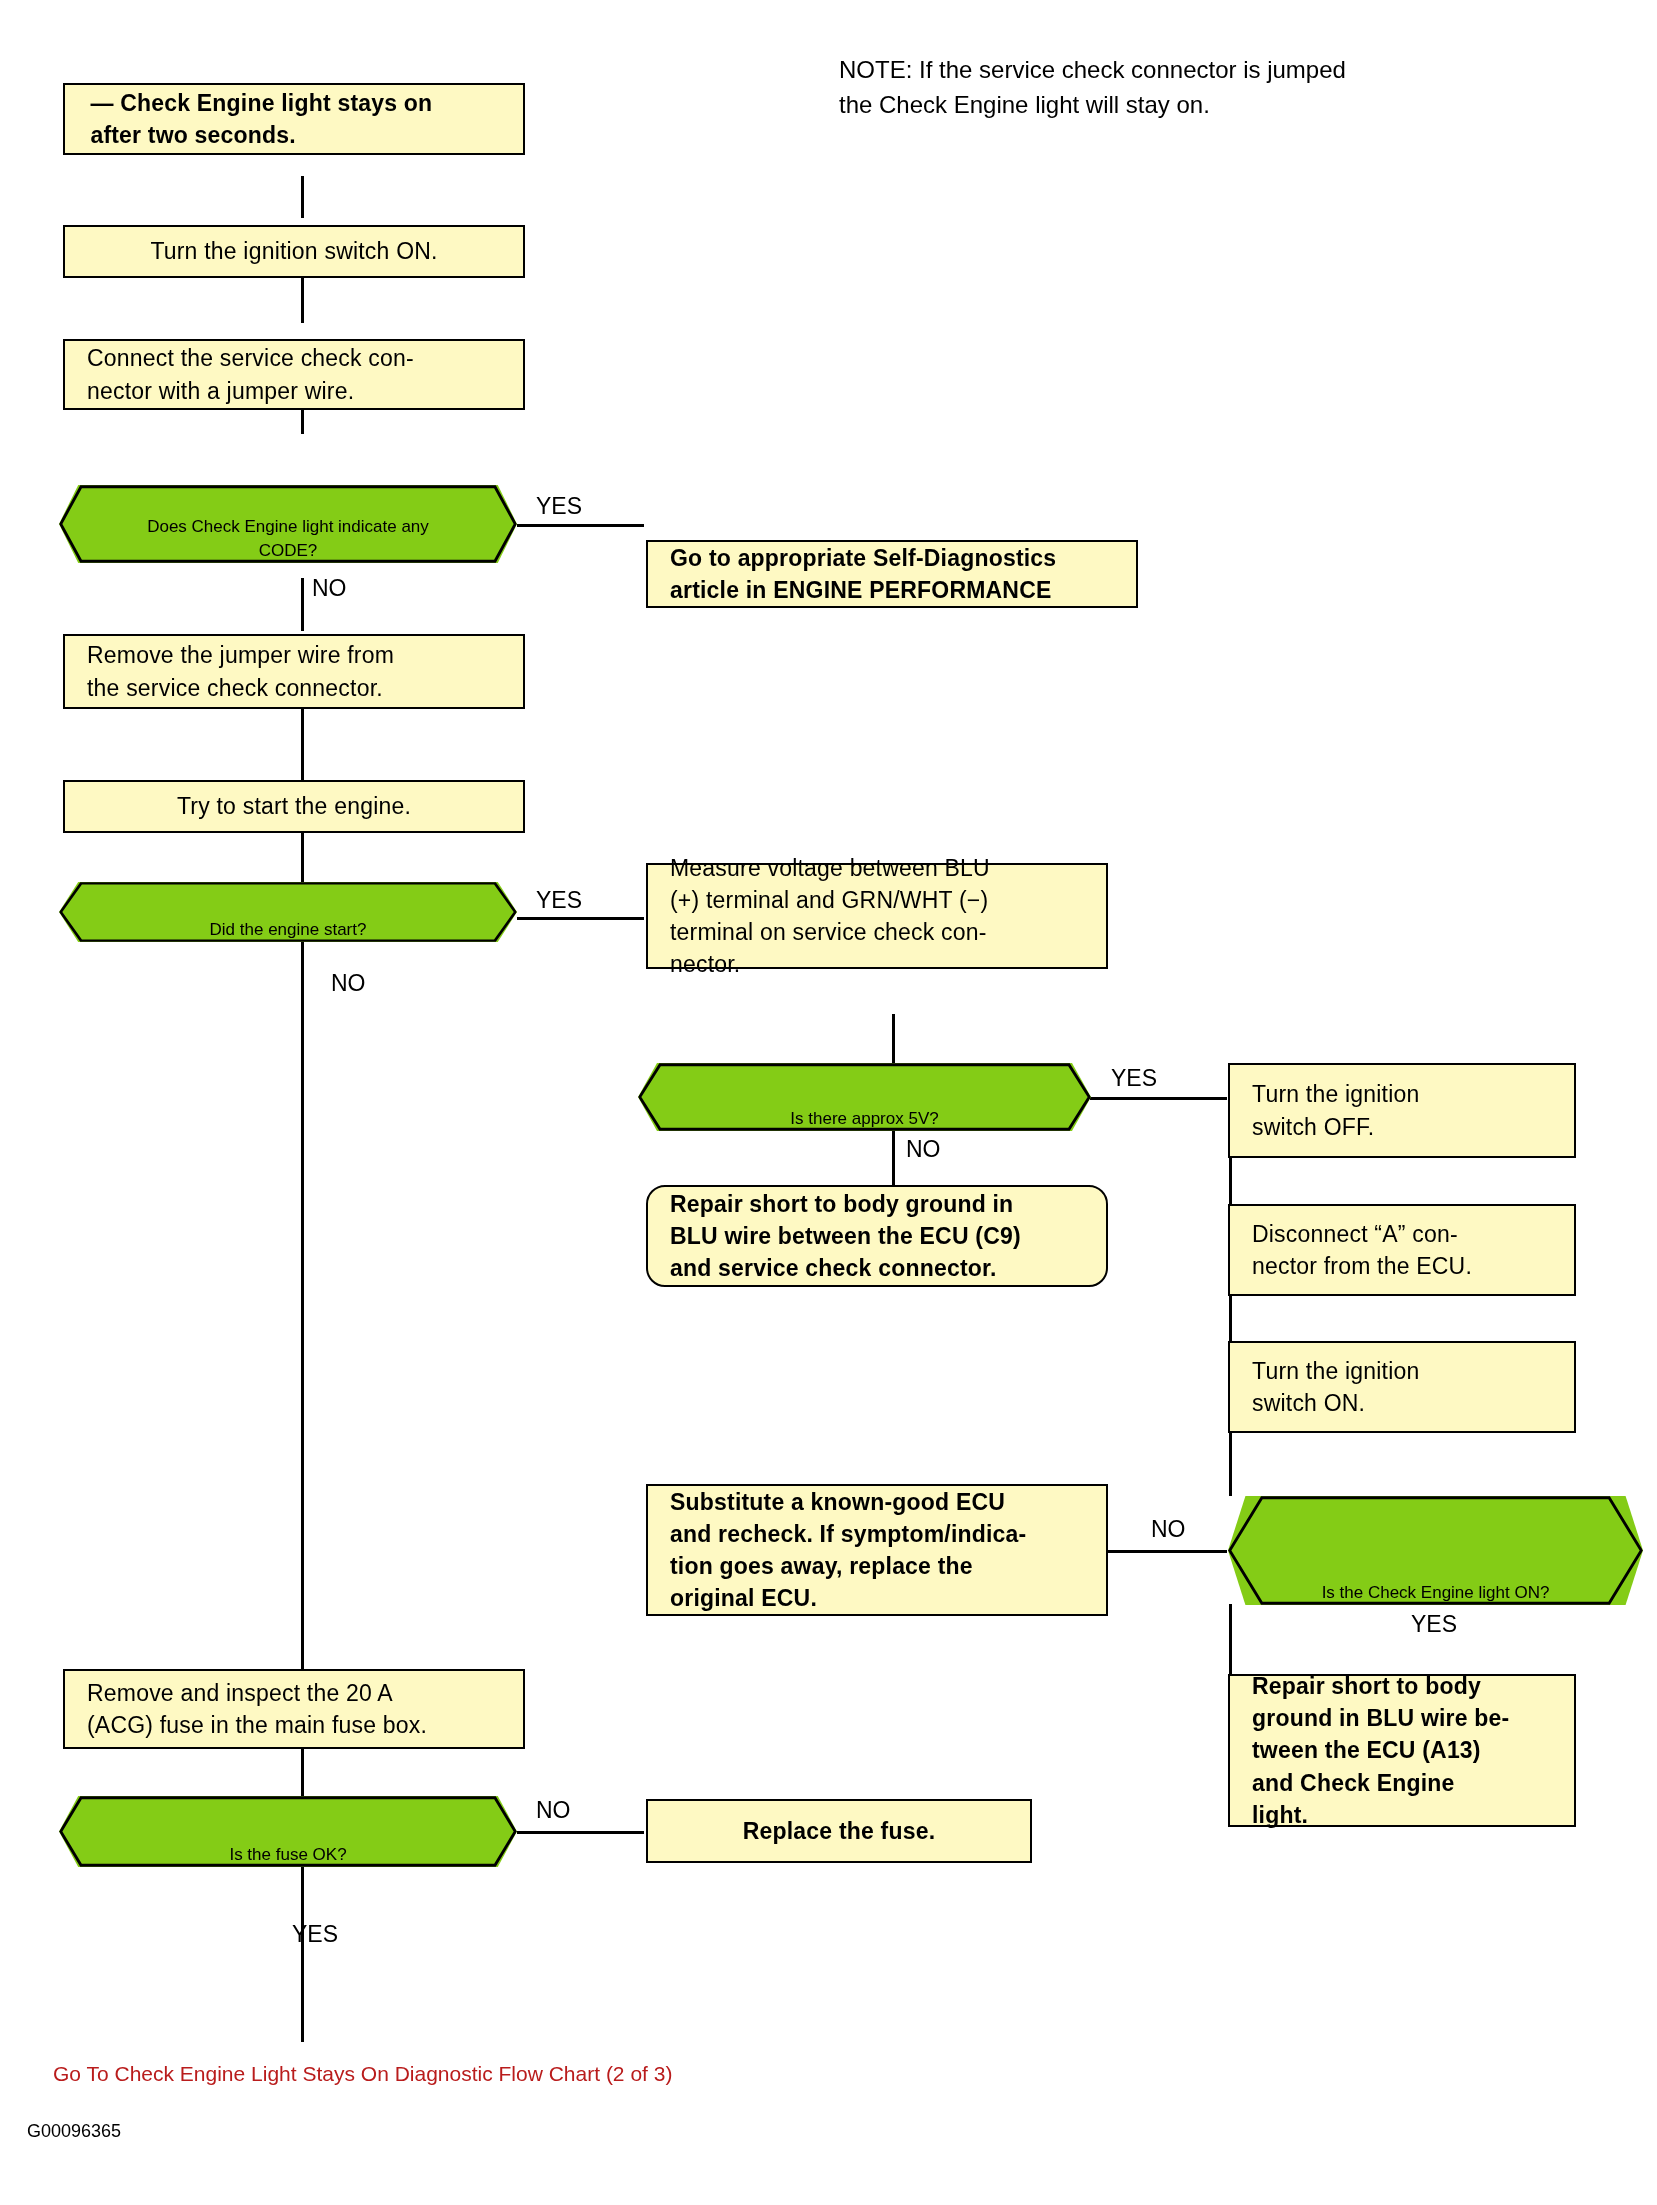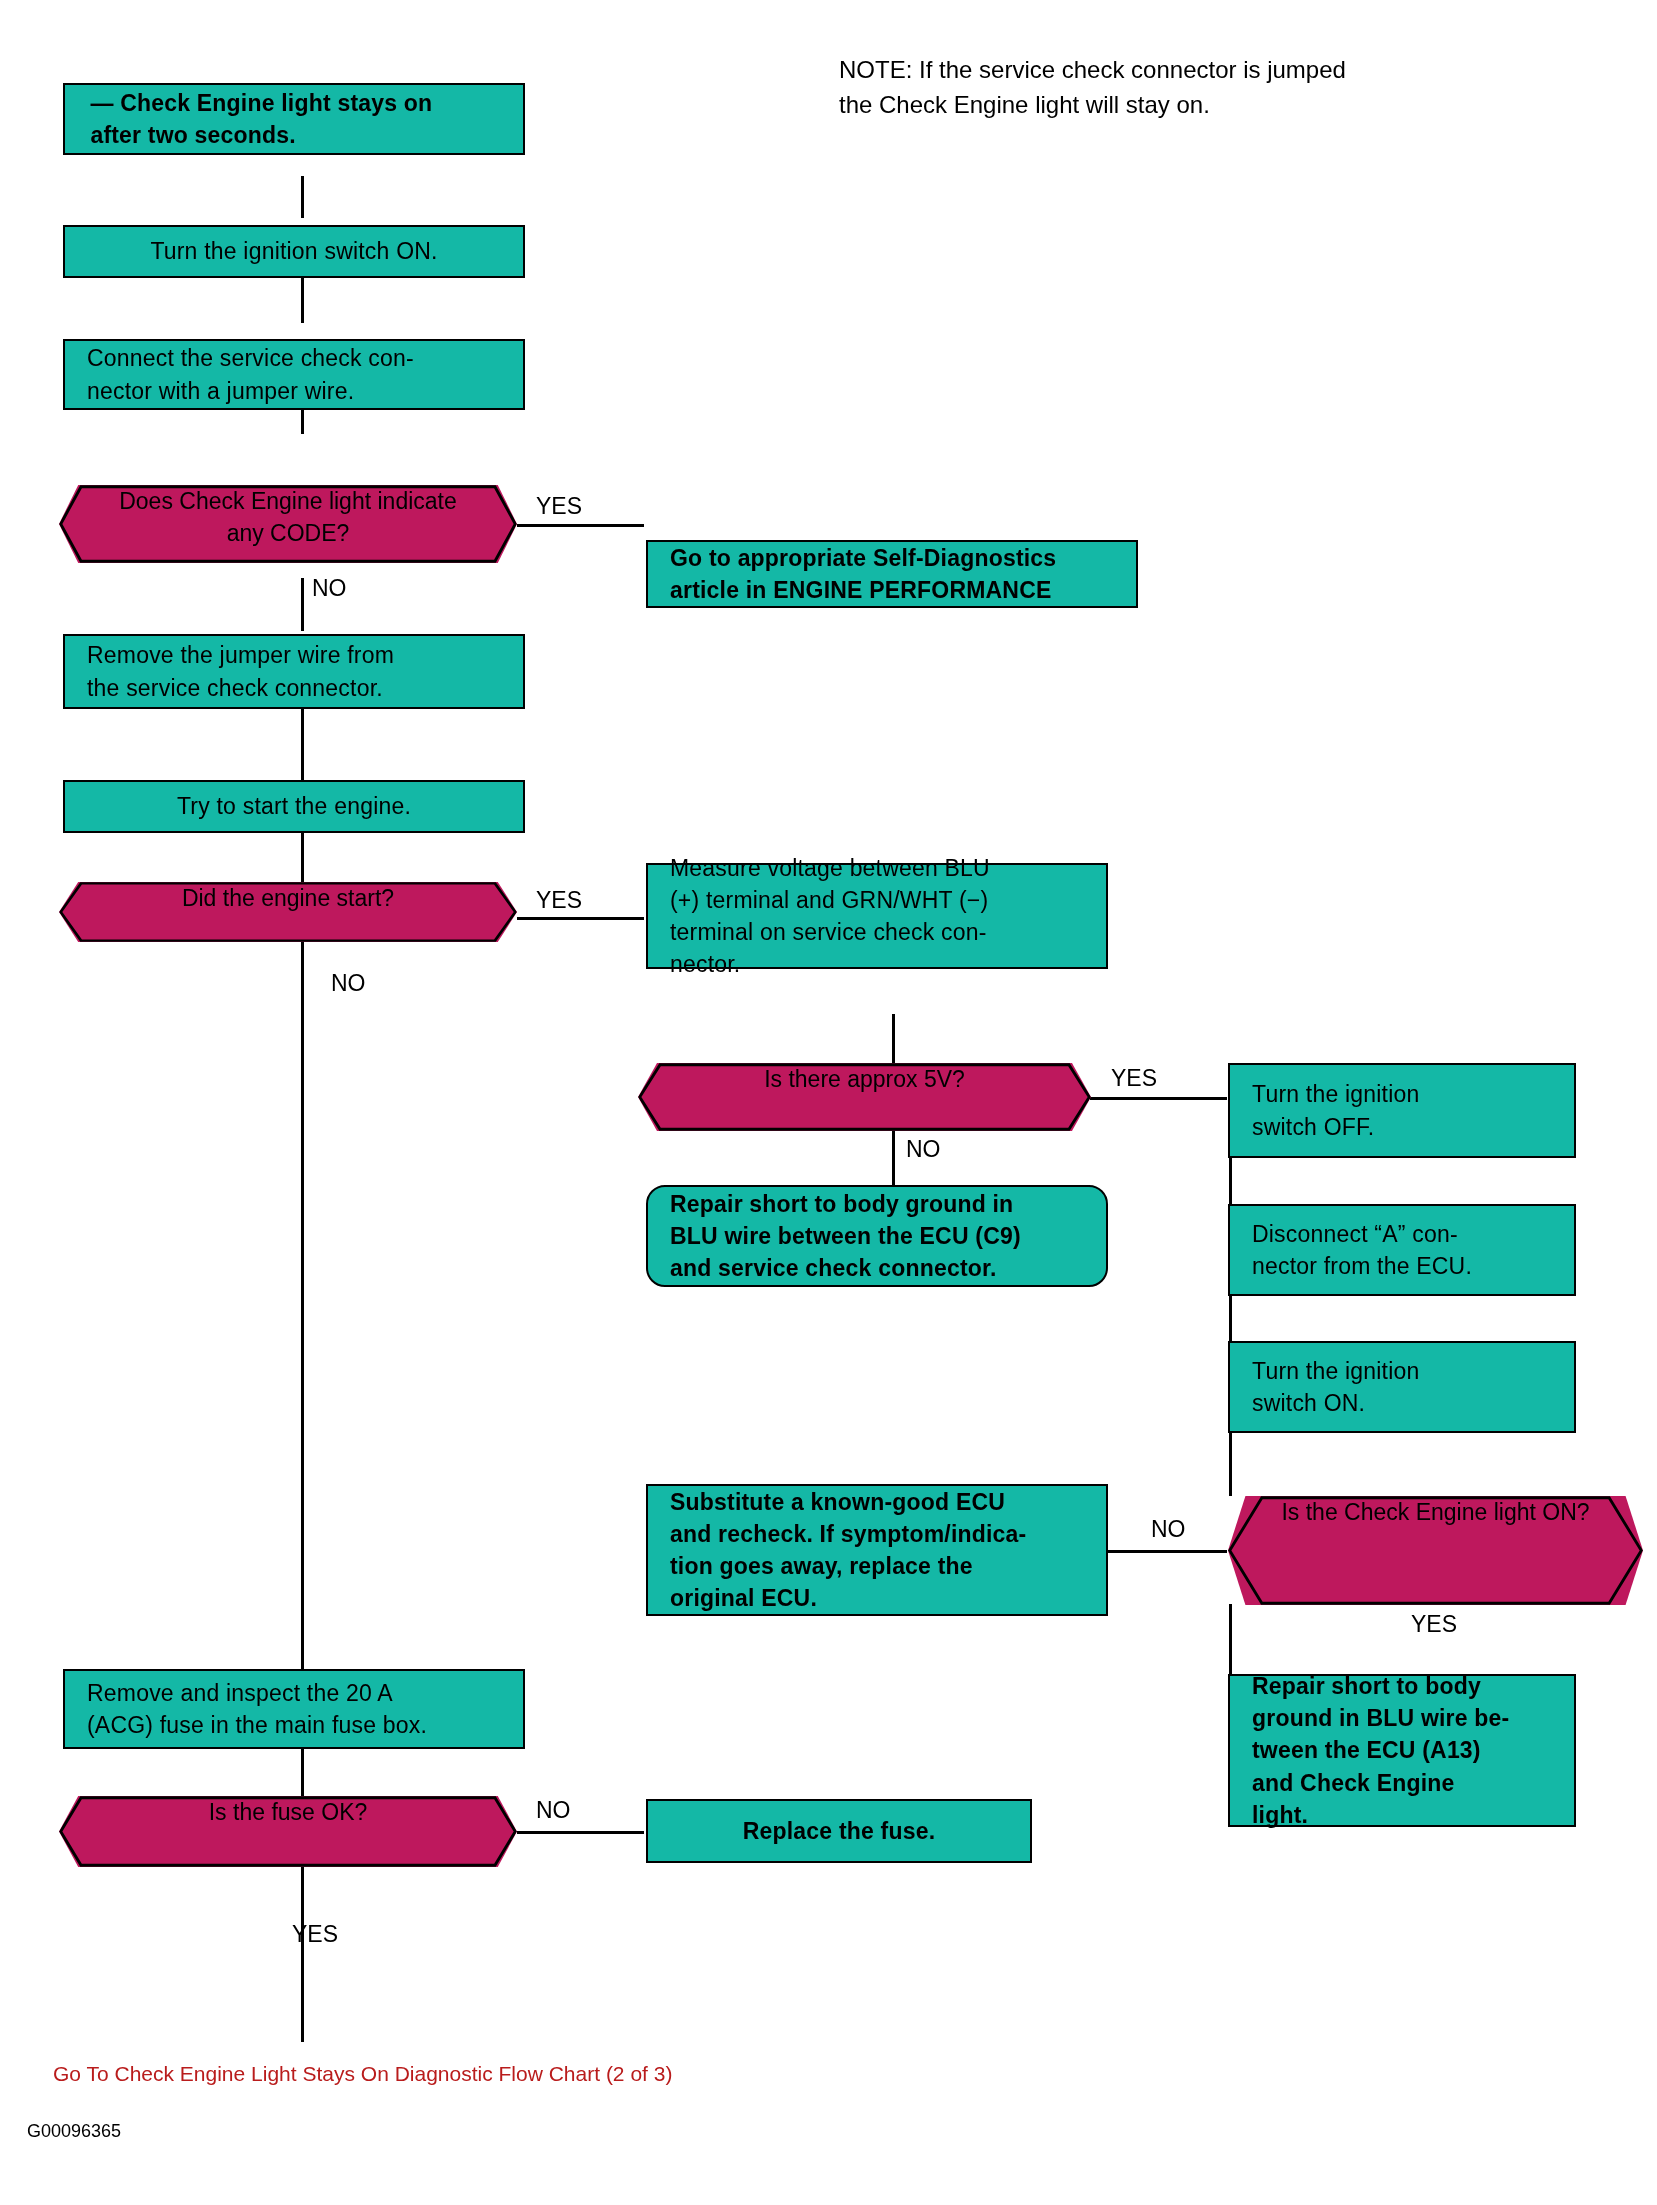--- a/index.html
+++ b/index.html
@@ -17,44 +17,44 @@
     height: 2205px;
     background: #ffffff;
     overflow: hidden;
   }
 
   
   .node {
     position: absolute;
     box-sizing: border-box;
     border: 2.5px solid #000;
-    background: #14b8a6;
+    background: #fef9c3;
     display: flex;
     align-items: center;
     font-size: 23px;
     line-height: 1.40;
     letter-spacing: 0.2px;
     padding: 8.5px 22px;
     white-space: pre-line;
   }
   .node.bold { font-weight: bold; }
   .node.center { justify-content: center; text-align: center; }
   .node.left { justify-content: flex-start; text-align: left; }
   .node .txt { display: block; width: 100%; }
 
   
   .decision {
     position: absolute;
     box-sizing: border-box;
-    background: #be185d;
+    background: #84cc16;
     display: flex;
-    align-items: flex-start;
+    align-items: flex-end;
     justify-content: center;
     text-align: center;
-    font-size: 23px;
+    font-size: 17px;
     line-height: 1.40;
     color: #000;
     clip-path: polygon(0% 50%, 4.2% 0%, 95.8% 0%, 100% 50%, 95.8% 100%, 4.2% 100%);
     padding: 0 59px;
   }
   .decision .hexborder {
     position: absolute;
     inset: 0;
     pointer-events: none;
   }

